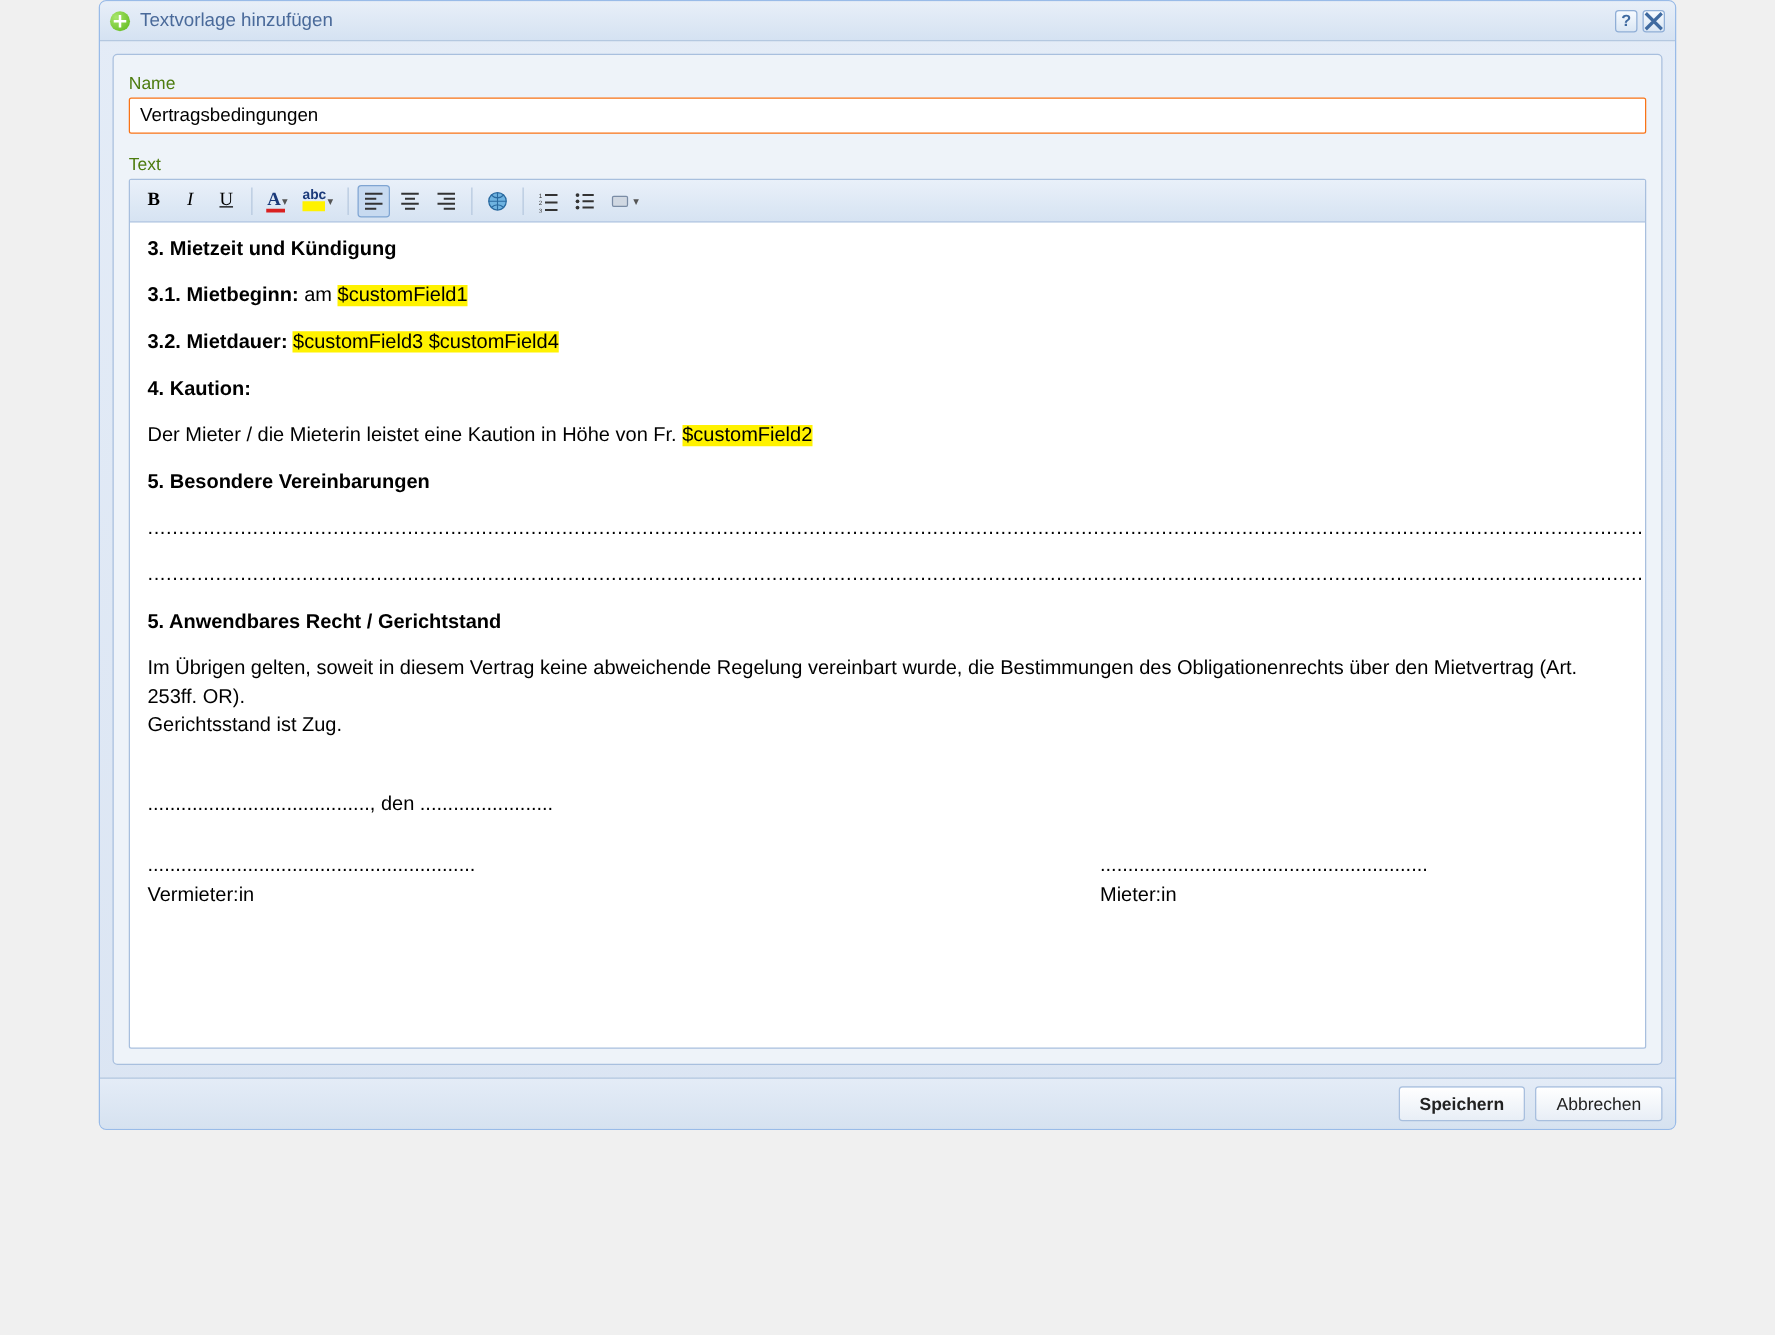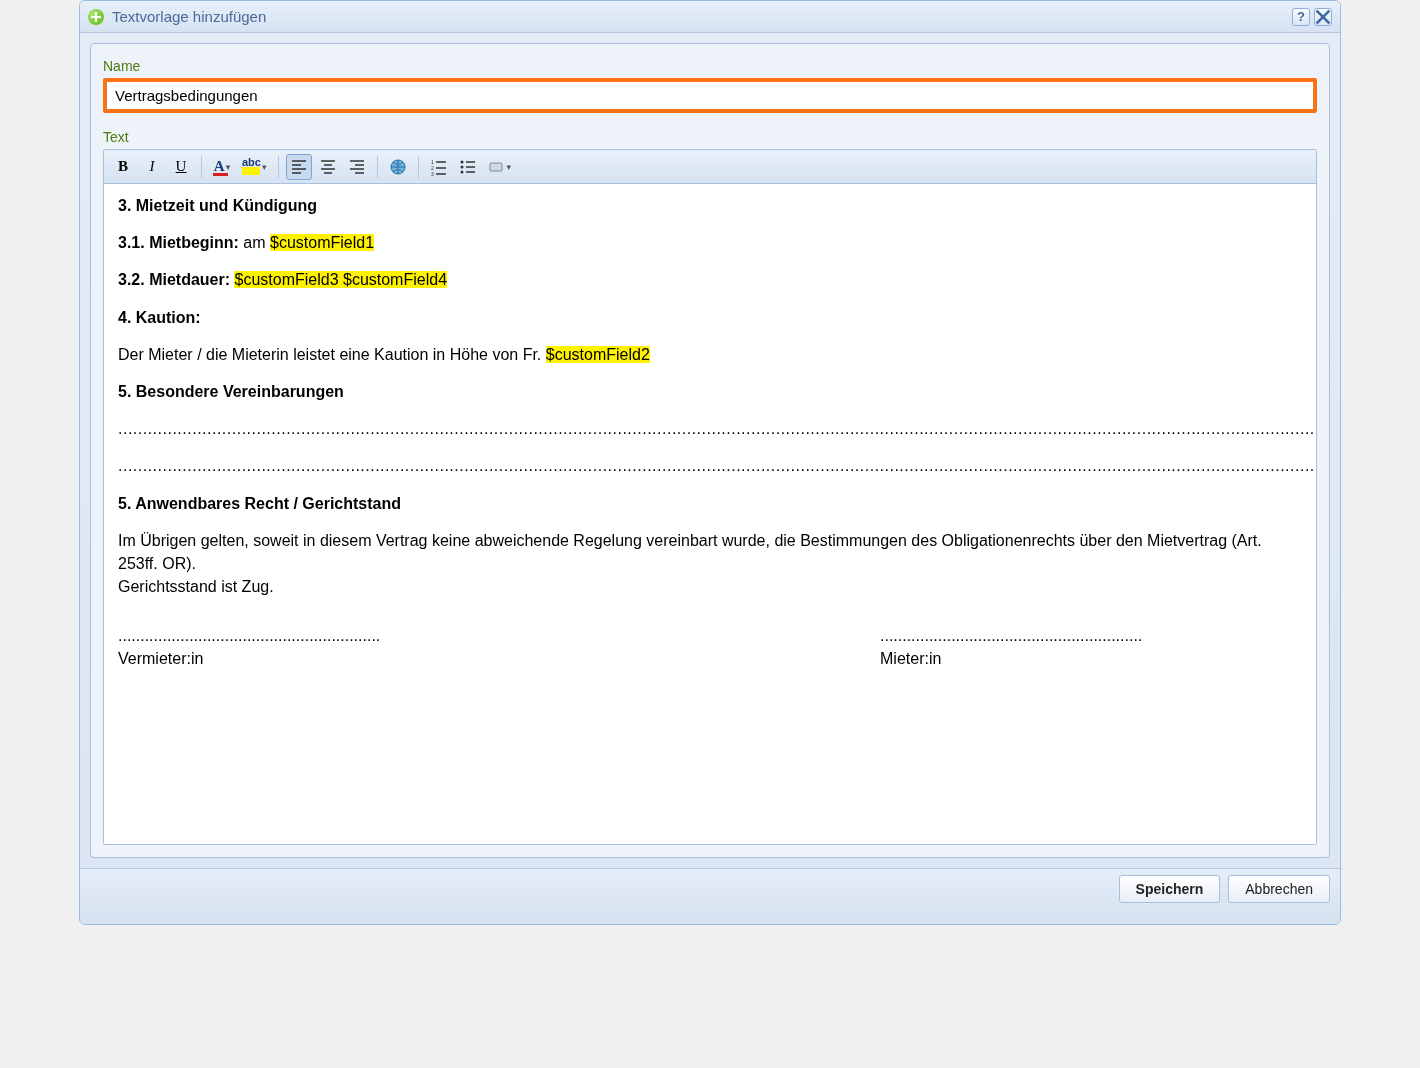--- a/index.html
+++ b/index.html
@@ -69,21 +69,21 @@
     border-radius: 4px;
     background: #eef3f9;
   }
   .field-label {
     color: #4d7c0f;
     font-size: 14px;
     margin-bottom: 4px;
   }
   .text-input {
     width: 100%;
-    border: 4px solid #f97316;
+    border: 1px solid #f97316;
     background: #fff;
     padding: 5px 8px;
     font-size: 15px;
     border-radius: 2px;
     outline: none;
   }
   .field-group { margin-bottom: 16px; }
   .editor-box {
     border: 1px solid #a8bfde;
     border-radius: 2px;
@@ -140,21 +140,21 @@
   .sig-row {
     display: flex;
     margin-top: 26px;
   }
   .sig-col { flex: 1; }
   .sig-col.right { text-align: left; padding-left: 340px; }
   .window-footer {
     display: flex;
     justify-content: flex-end;
     align-items: center;
-    padding: 6px 10px 21px 10px;
+    padding: 6px 10px 6px 10px;
     gap: 8px;
     background: linear-gradient(to bottom, #e4ecf7, #d6e2f0);
     border-top: 1px solid #b4c8e0;
   }
   .btn {
     padding: 5px 16px;
     font-size: 14px;
     border: 1px solid #a8bfde;
     border-radius: 3px;
     background: linear-gradient(to bottom, #ffffff, #e8eef6);
@@ -276,20 +276,21 @@
             <span>Der Mieter / die Mieterin leistet eine Kaution in Höhe von Fr. </span><span class="hl">$customField2</span>
           </p>
           <p><b>5. Besondere Vereinbarungen</b></p>
           <p style="letter-spacing:0.5px;">..........................................................................................................................................................................................................................................................</p>
           <p style="letter-spacing:0.5px;">..........................................................................................................................................................................................................................................................</p>
           <p><b>5. Anwendbares Recht / Gerichtstand</b></p>
           <p style="margin-bottom:2px;">
             <span>Im Übrigen gelten, soweit in diesem Vertrag keine abweichende Regelung vereinbart wurde, die Bestimmungen des Obligationenrechts über den Mietvertrag (Art. 253ff. OR).</span><br>
             <span>Gerichtsstand ist Zug.</span>
           </p>
+          <p style="margin-top:40px;">........................................, den ........................</p>
           <div class="sig-row">
             <div class="sig-col">
               <span>...........................................................</span><br>
               <span>Vermieter:in</span>
             </div>
             <div class="sig-col right">
               <span>...........................................................</span><br>
               <span>Mieter:in</span>
             </div>
           </div>

